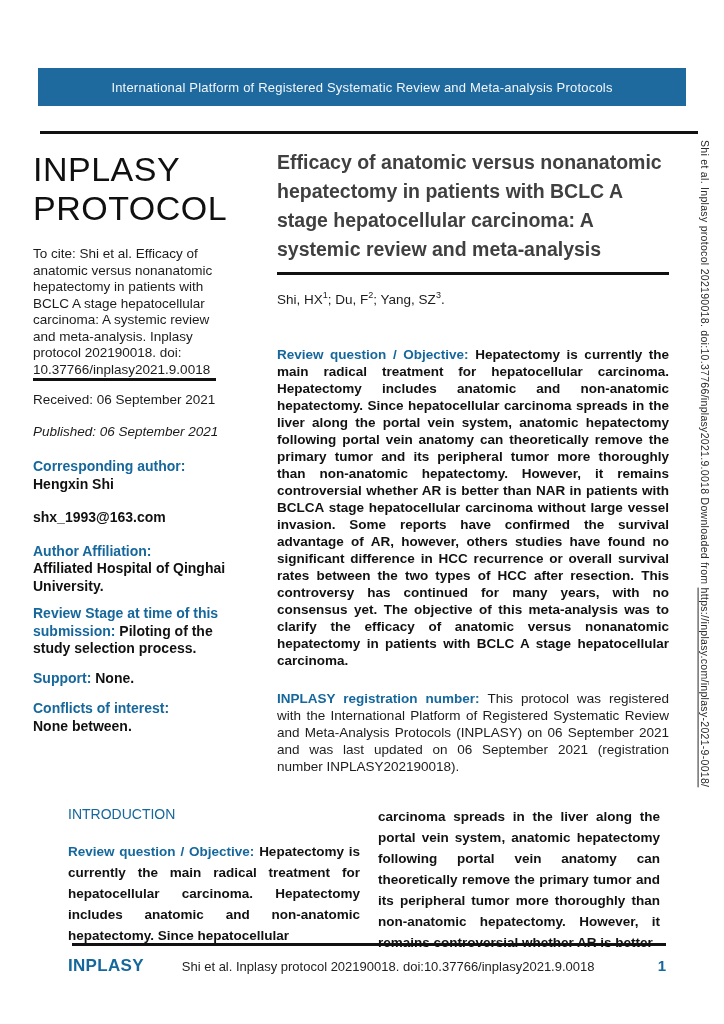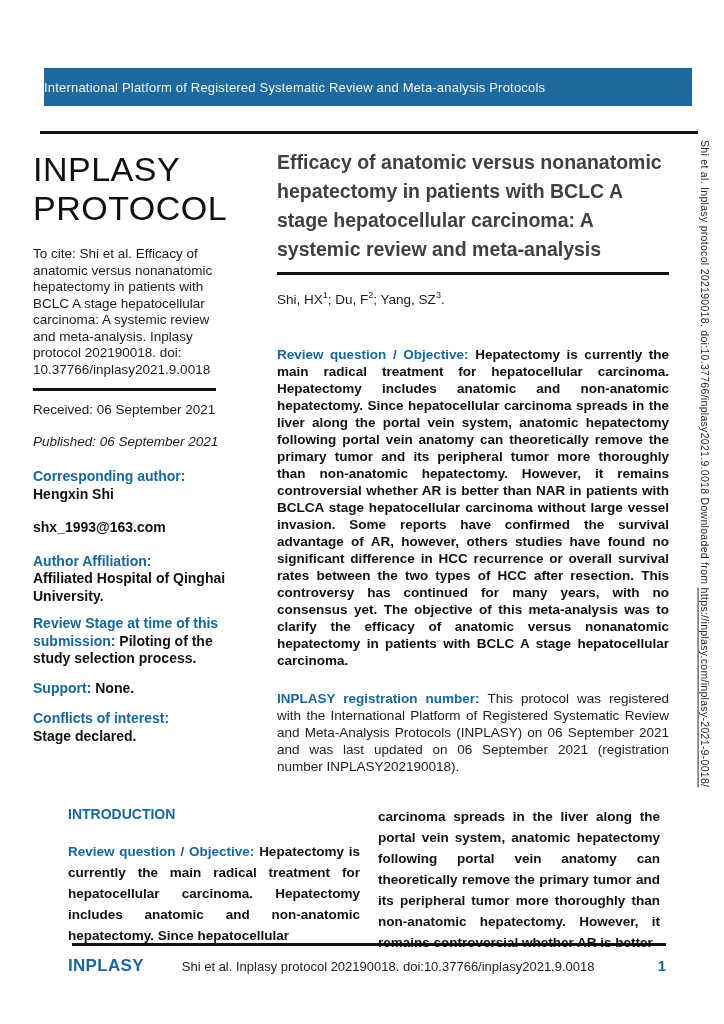--- a/index.html
+++ b/index.html
@@ -4,30 +4,30 @@
 <style>
   * { margin: 0; padding: 0; box-sizing: border-box; }
   html, body { background: #ffffff; }
   body {
     width: 724px; height: 1024px; position: relative;
     font-family: "Liberation Sans", "DejaVu Sans", sans-serif;
     color: #1a1a1a; overflow: hidden;
   }
   .banner {
     position: absolute; left: 38px; top: 68px; width: 648px; height: 38px;
-    background: #1e6a9f; display: flex; align-items: center; justify-content: flex-start; margin-left: 6px;
+    background: #1e6a9f; display: flex; align-items: center; justify-content: center;
   }
   .banner span { color: #f2f6fa; font-size: 13px; letter-spacing: 0.2px; }
   .rule { background: #111; height: 3px; }
   .rule-top { position: absolute; left: 40px; top: 131px; width: 658px; }
 
   
   .col-left { position: absolute; left: 33px; top: 150px; width: 200px; }
   .brand { font-size: 34px; line-height: 39px; font-weight: 400; color: #101010; letter-spacing: 0.5px; margin-bottom: 18px; }
-  .cite { font-size: 13.5px; line-height: 16.5px; color: #1c1c1c; margin-bottom: 10px; }
+  .cite { font-size: 13.5px; line-height: 16.5px; color: #1c1c1c; }
   .rule-left { width: 183px; margin-bottom: 11px; }
   .meta-line { font-size: 13.5px; line-height: 16px; margin-bottom: 16px; color: #1c1c1c; }
   .meta-line.last { margin-bottom: 18px; font-style: italic; }
   .field { font-size: 14px; line-height: 17.5px; font-weight: bold; color: #111; }
   .label-blue { color: #15679c; font-weight: bold; }
   .fld-corr { margin-bottom: 16px; }
   .fld-email { margin-bottom: 16px; }
   .fld-affil { margin-bottom: 10px; }
   .fld-support { margin-bottom: 13px; }
   .fld-stage { margin-bottom: 12px; }
@@ -37,21 +37,21 @@
   .col-right { position: absolute; left: 277px; top: 148px; width: 392px; }
   .title { color: #404040; font-size: 19.5px; line-height: 29px; font-weight: bold; margin-bottom: 8px; }
   .rule-title { width: 392px; margin-bottom: 12px; }
   .authors { font-size: 13.5px; line-height: 16px; color: #1c1c1c; margin-bottom: 38px; }
   .authors sup { font-size: 9px; }
   .para-bold { font-size: 13.5px; line-height: 17.05px; font-weight: bold; text-align: justify; color: #111; margin-bottom: 21px; }
   .para-reg { font-size: 13.5px; line-height: 17px; text-align: justify; color: #1c1c1c; }
 
   
   .intro { position: absolute; left: 68px; top: 806px; width: 592px; }
-  .intro-head { color: #15679c; font-size: 14px; font-weight: bold; line-height: 17px; margin-bottom: 18px; }
+  .intro-head { color: #15679c; font-size: 14px; font-weight: normal; line-height: 17px; margin-bottom: 18px; }
   .intro-cols { display: flex; gap: 18px; }
   .intro-col1 { width: 292px; font-size: 13.5px; line-height: 21px; font-weight: bold; text-align: justify; color: #111; }
   .intro-col2 { width: 282px; font-size: 13.5px; line-height: 21px; font-weight: bold; text-align: justify; color: #111; margin-top: -35px; }
 
   
   .rule-footer { position: absolute; left: 72px; top: 943px; width: 594px; }
   .footer { position: absolute; left: 68px; top: 956px; width: 598px; display: flex; align-items: baseline; }
   .footer-brand { color: #15679c; font-size: 17px; font-weight: bold; letter-spacing: 0.3px; }
   .footer-cite { font-size: 13px; color: #222; margin-left: 38px; flex: 1; }
   .footer-page { color: #15679c; font-size: 15px; font-weight: bold; }
@@ -93,21 +93,21 @@
     <span>Affiliated Hospital of Qinghai University.</span>
   </div>
   <div class="field fld-stage">
     <span class="label-blue">Review Stage at time of this submission: </span><span>Piloting of the study selection process.</span>
   </div>
   <div class="field fld-support">
     <span class="label-blue">Support: </span><span>None.</span>
   </div>
   <div class="field">
     <span class="label-blue block-label">Conflicts of interest:</span>
-    <span>Stage declared.</span>
+    <span>None between.</span>
   </div>
 </div>
 
 <div class="col-right">
   <h1 class="title">Efficacy of anatomic versus nonanatomic hepatectomy in patients with BCLC A stage hepatocellular carcinoma: A systemic review and meta-analysis</h1>
   <div class="rule rule-title"></div>
   <p class="authors">Shi, HX<sup>1</sup>; Du, F<sup>2</sup>; Yang, SZ<sup>3</sup>.</p>
   <p class="para-bold">
     <span class="label-blue">Review question / Objective: </span><span>Hepatectomy is currently the main radical treatment for hepatocellular carcinoma. Hepatectomy includes anatomic and non-anatomic hepatectomy. Since hepatocellular carcinoma spreads in the liver along the portal vein system, anatomic hepatectomy following portal vein anatomy can theoretically remove the primary tumor and its peripheral tumor more thoroughly than non-anatomic hepatectomy. However, it remains controversial whether AR is better than NAR in patients with BCLCA stage hepatocellular carcinoma without large vessel invasion. Some reports have confirmed the survival advantage of AR, however, others studies have found no significant difference in HCC recurrence or overall survival rates between the two types of HCC after resection. This controversy has continued for many years, with no consensus yet. The objective of this meta-analysis was to clarify the efficacy of anatomic versus nonanatomic hepatectomy in patients with BCLC A stage hepatocellular carcinoma.</span>
   </p>

